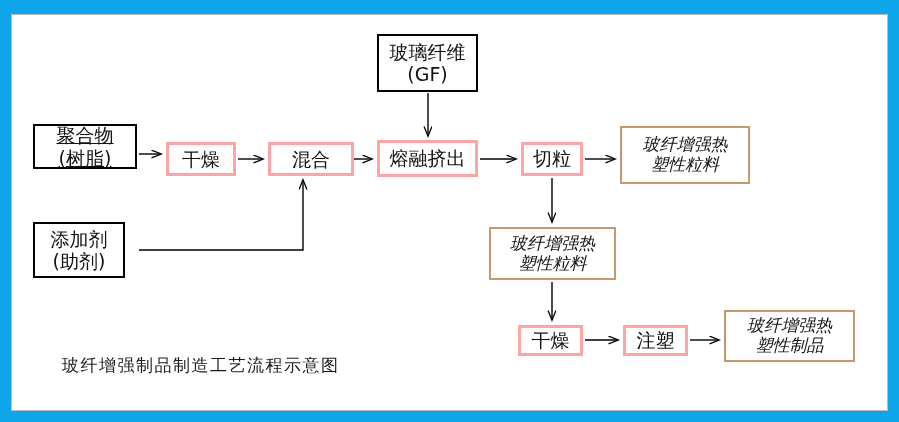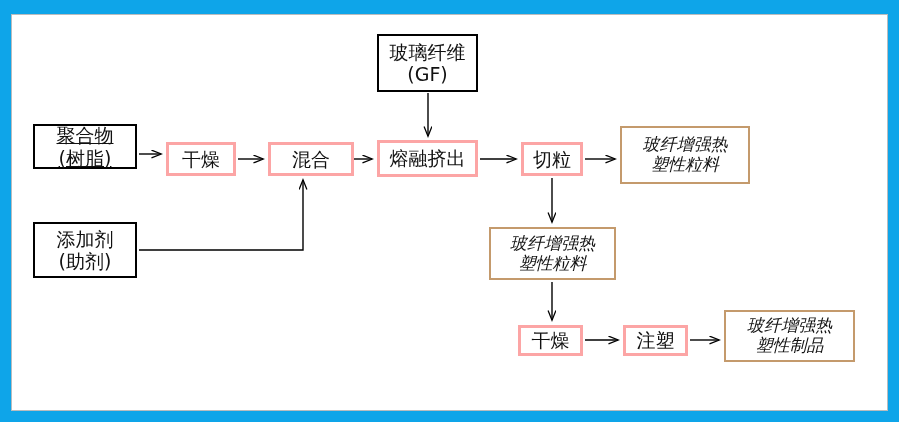--- a/index.html
+++ b/index.html
@@ -112,28 +112,29 @@
   </svg>
 
   <div id="nodes-layer">
       <div class="node black" style="left: 377px; top: 34px; width: 101px; height: 58px;">玻璃纤维
 (GF)</div>
       <div class="node black" style="left: 33px; top: 124px; width: 104px; height: 45px; text-decoration: underline;">聚合物
 (树脂)</div>
       <div class="node blue" style="left: 166px; top: 142px; width: 70px; height: 34px;">干燥</div>
       <div class="node blue" style="left: 268px; top: 142px; width: 86px; height: 34px;">混合</div>
       <div class="node blue" style="left: 377px; top: 140px; width: 101px; height: 37px;">熔融挤出</div>
-      <div class="node blue" style="left: 521px; top: 142px; width: 62px; height: 34px;">切粒</div>
+      <div class="node blue" style="left: 521px; top: 142px; width: 62px; height: 34px; font-family: Liberation Serif, serif;">切粒</div>
       <div class="node orange" style="left: 620px; top: 126px; width: 130px; height: 58px;">玻纤增强热
 塑性粒料</div>
-      <div class="node black" style="left: 33px; top: 222px; width: 104px; height: 56px;">添加剂
+      <div class="node black" style="left: 33px; top: 222px; width: 92px; height: 56px;">添加剂
 (助剂)</div>
       <div class="node orange" style="left: 489px; top: 227px; width: 127px; height: 53px;">玻纤增强热
 塑性粒料</div>
       <div class="node blue" style="left: 518px; top: 325px; width: 65px; height: 31px;">干燥</div>
       <div class="node blue" style="left: 623px; top: 325px; width: 65px; height: 31px;">注塑</div>
       <div class="node orange" style="left: 724px; top: 310px; width: 131px; height: 52px;">玻纤增强热
 塑性制品</div>
     </div>
 
+  <div class="caption">玻纤增强制品制造工艺流程示意图</div>
 
 
 </div>
 
 </body></html>

